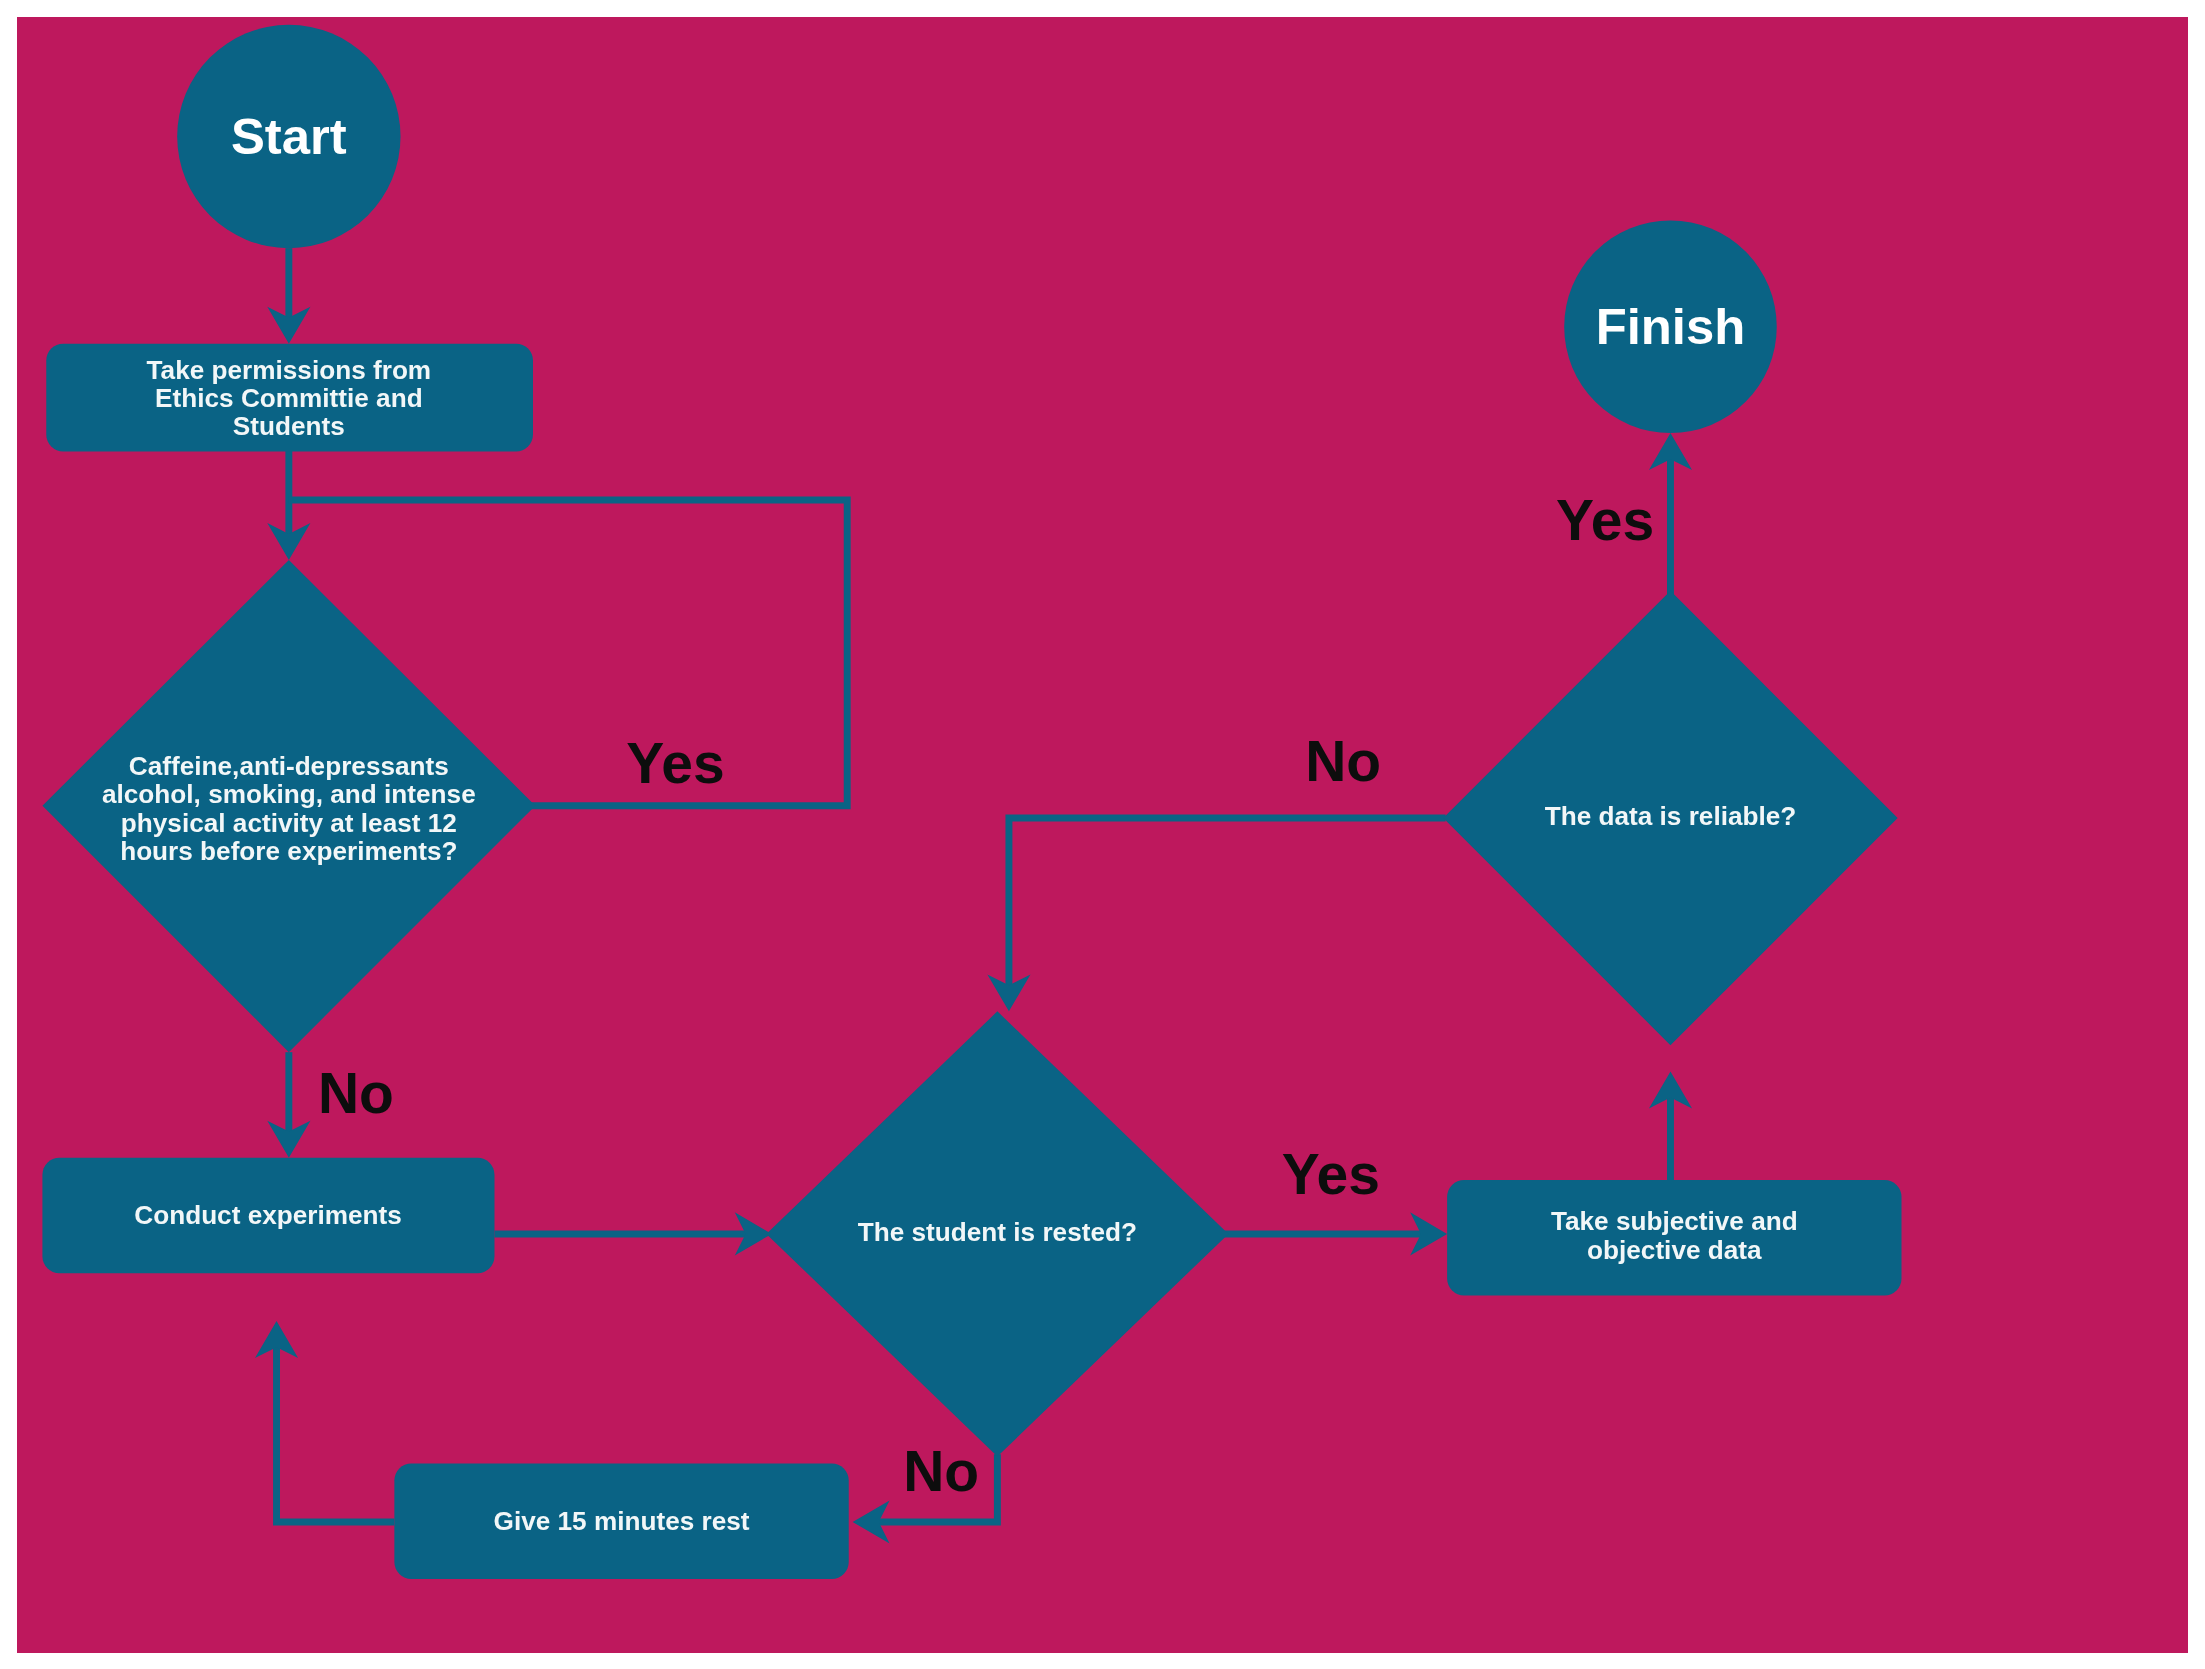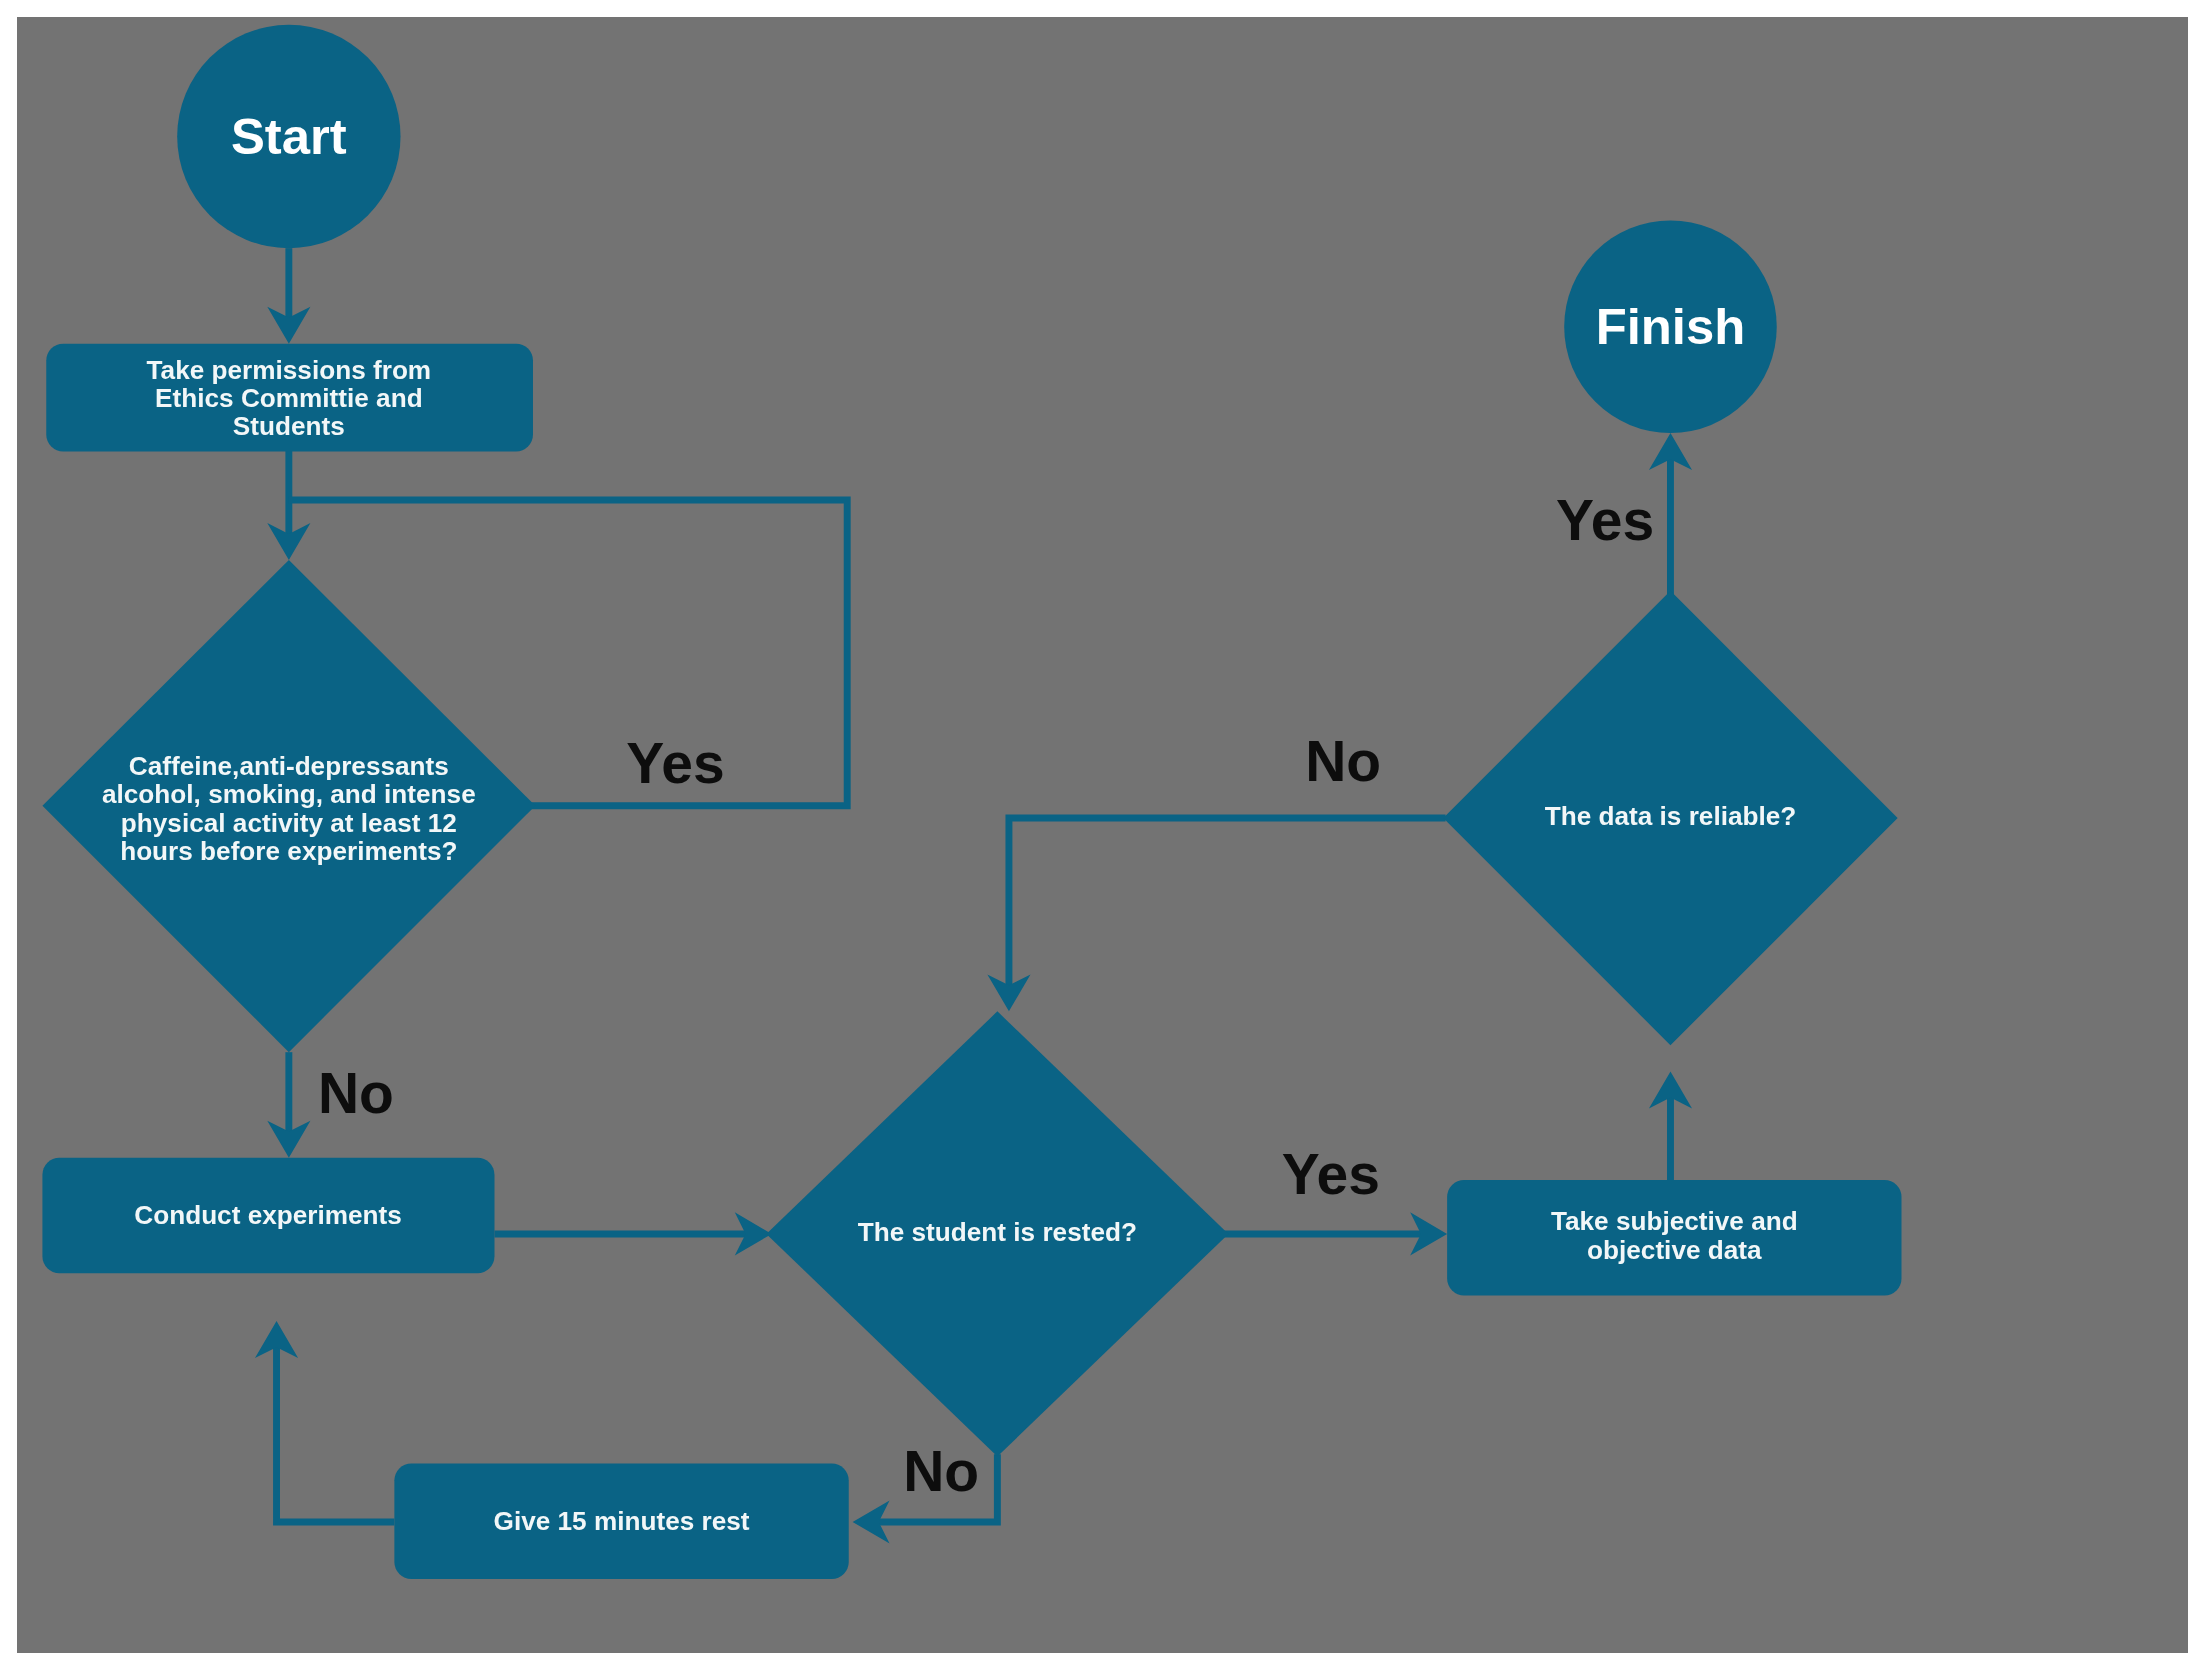--- a/index.html
+++ b/index.html
@@ -15,21 +15,21 @@
     position: relative;
     overflow: hidden;
     font-family: "Liberation Sans", sans-serif;
   }
   #canvas {
     position: absolute;
     left: 17px;
     top: 17px;
     width: 2171px;
     height: 1636px;
-    background: #737373;
+    background: #be185d;
   }
   #flow-svg {
     position: absolute;
     left: 0;
     top: 0;
     width: 2171px;
     height: 1636px;
     display: block;
   }
   .node-fill { fill: #0a6385; }

